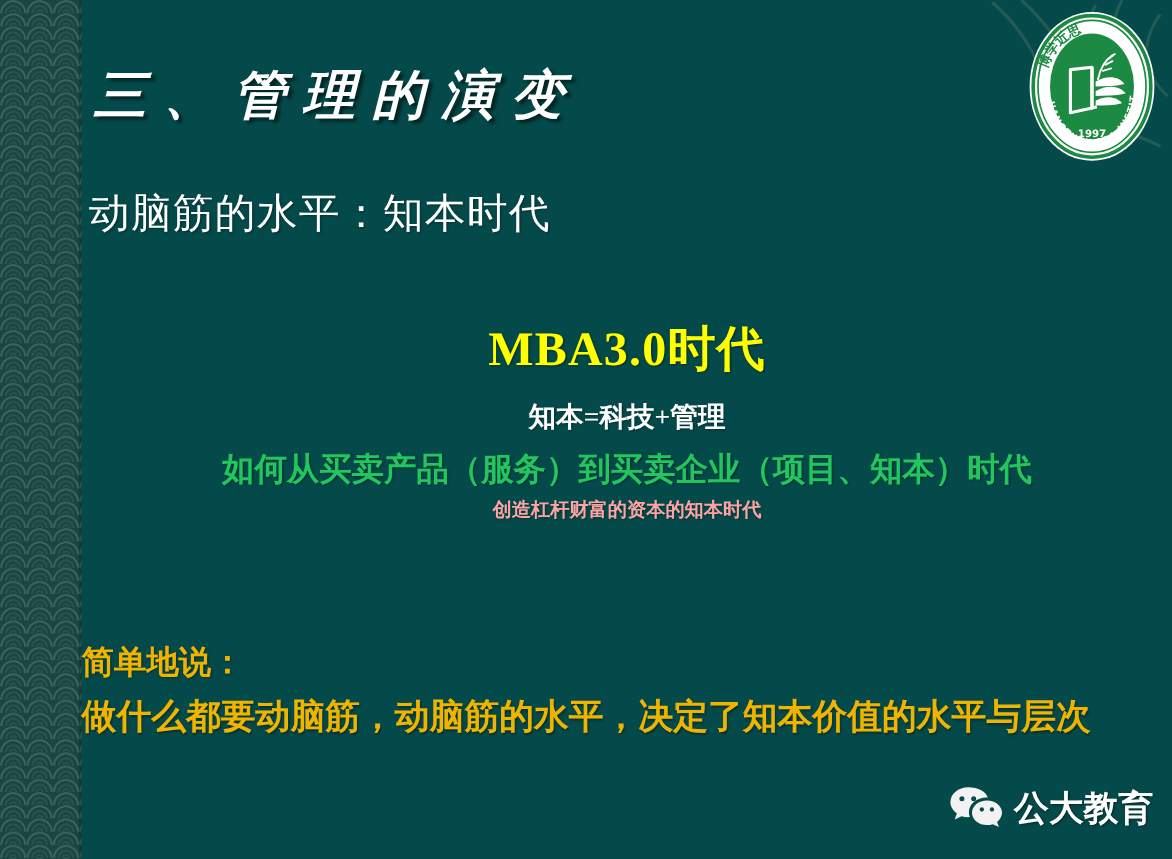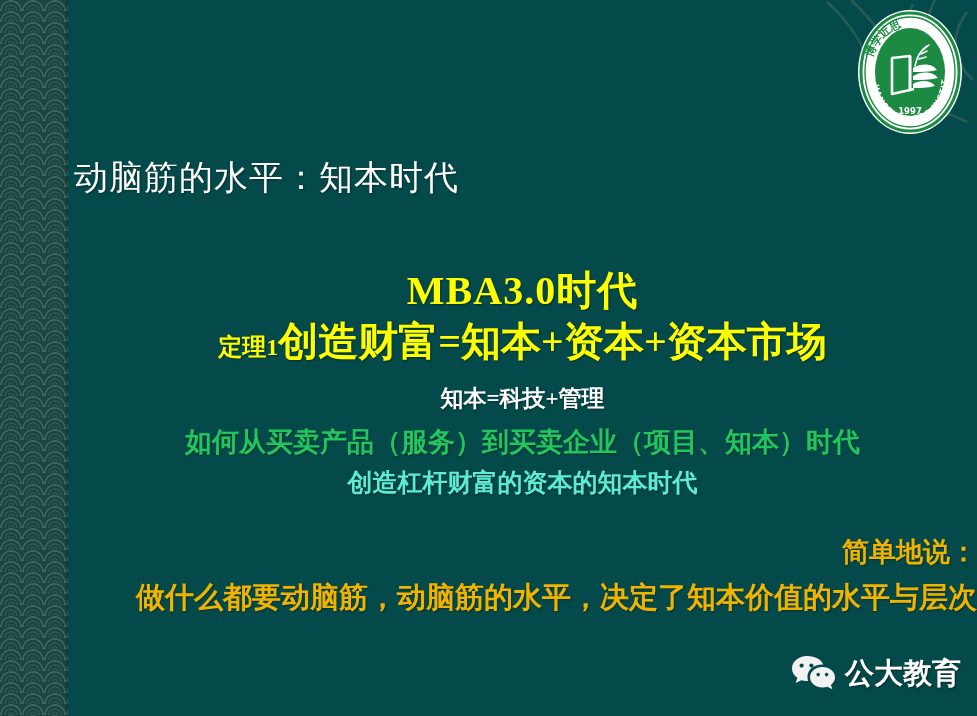--- a/index.html
+++ b/index.html
@@ -104,30 +104,30 @@
   }
   .sub-yellow {
     margin-top:10px;
     font-size:27px;
     font-weight:700;
     color:#22c55e;
     text-shadow:1px 1px 2px rgba(0,0,0,.35);
   }
   .sub-white2 {
     margin-top:6px;
-    font-size:25px;
-    font-weight:700;
-    color:#5eead4;
+    font-size:16px;
+    font-weight:700;
+    color:#fca5a5;
     text-shadow:1px 1px 2px rgba(0,0,0,.35);
   }
 
   #closing-block {
     position:absolute; left:0; top:534px;
     width:909px;
-    text-align:right;
+    text-align:left;
   }
   .gold-head {
     font-size:27px;
     font-weight:700;
     color:#f0b400;
     text-shadow:1px 1px 2px rgba(0,0,0,.35);
   }
   .gold-body {
     margin-top:8px;
     font-size:29px;
@@ -168,30 +168,28 @@
 </head>
 <body>
 
 <div id="slide">
 
   <div id="sidebar"></div>
   <div id="sidebar-edge"></div>
 
   <div id="content">
 
+    <div id="page-title">三、管理的演变</div>
 
     <div id="subtitle">动脑筋的水平：知本时代</div>
 
     <div id="body-block">
 
       <div class="line headline">MBA3.0时代</div>
 
-      <div class="line theorem-line">
-        <span class="theorem-tag">定理1</span><span class="theorem-body">创造财富=知本+资本+资本市场</span>
-      </div>
 
       <div class="line sub-white">知本=科技+管理</div>
 
       <div class="line sub-yellow">如何从买卖产品（服务）到买卖企业（项目、知本）时代</div>
 
       <div class="line sub-white2">创造杠杆财富的资本的知本时代</div>
     </div>
 
     <div id="closing-block">
       <div class="line gold-head">简单地说：</div>

